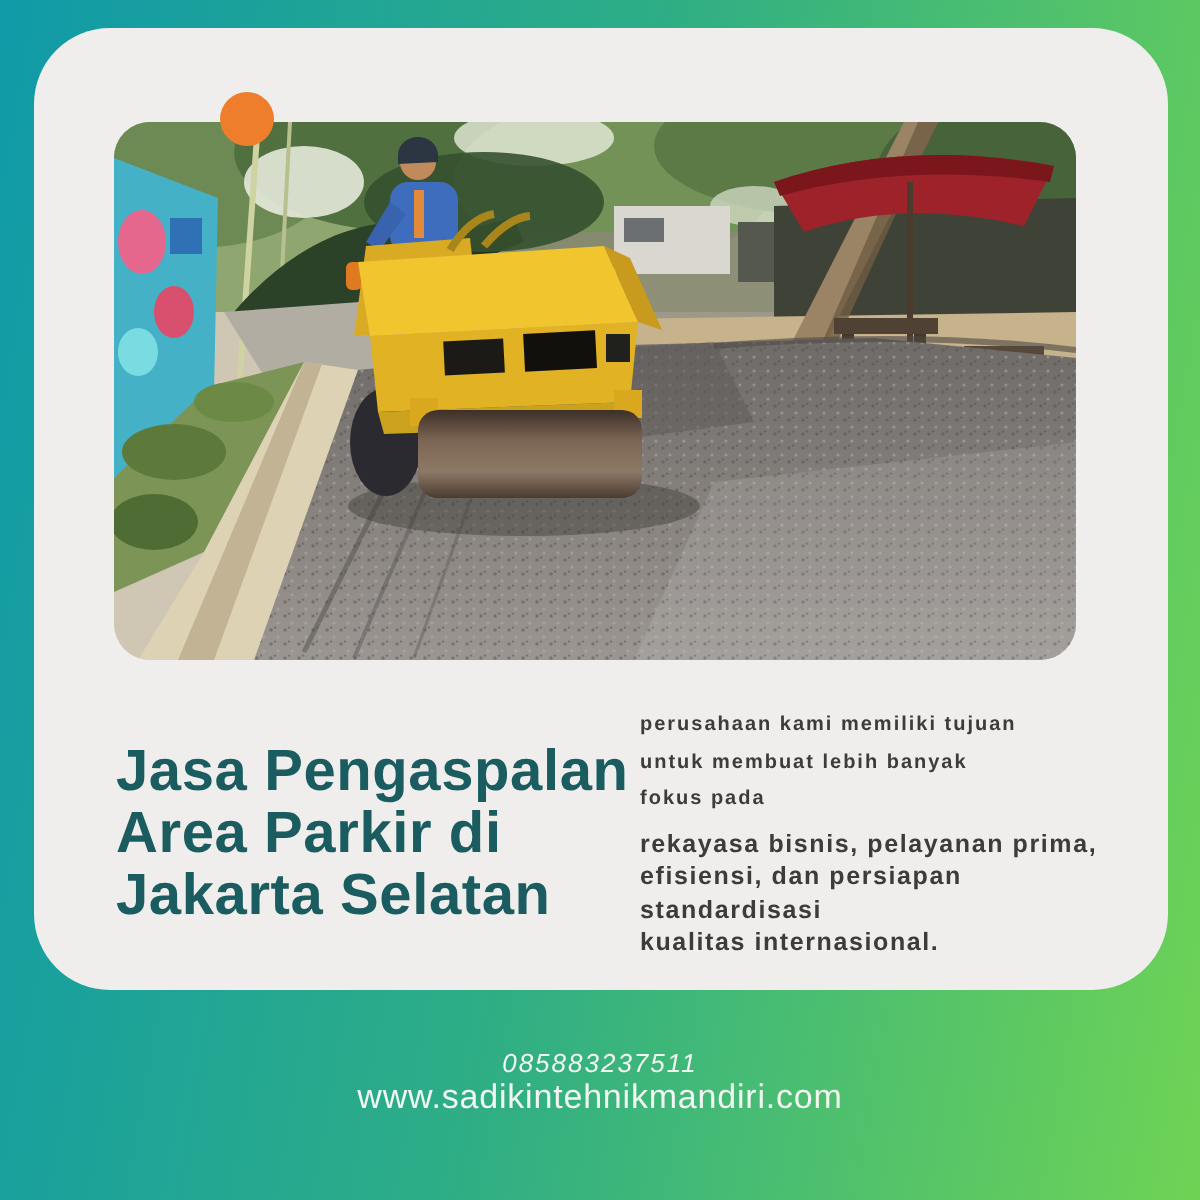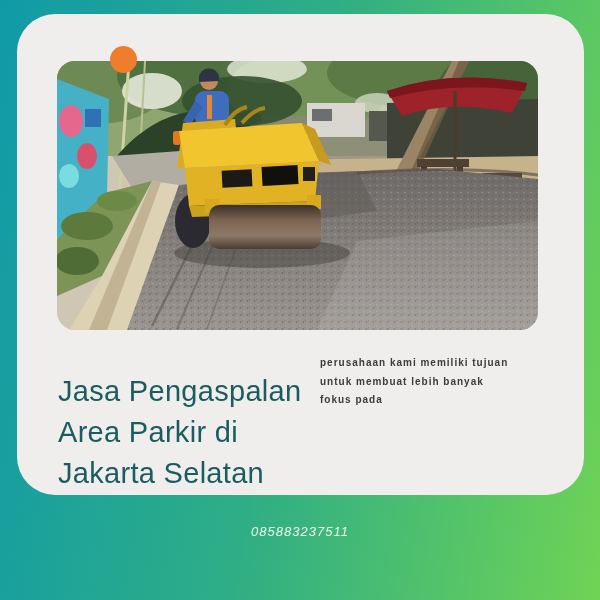--- a/index.html
+++ b/index.html
@@ -35,22 +35,22 @@
     border-radius: 18px;
     overflow: hidden;
     z-index: 2;
   }
   .photo svg { display: block; }
   .headline {
     position: absolute;
     left: 58px; top: 352px;
     width: 265px;
     font-size: 29px;
-    line-height: 41px;
-    font-weight: 400;
+    line-height: 31px;
+    font-weight: 700;
     letter-spacing: 0.3px;
     color: #1a5c60;
     white-space: pre-line;
     z-index: 2;
   }
   .desc-lead {
     position: absolute;
     left: 320px; top: 344px;
     width: 255px;
     font-size: 10px;
@@ -250,18 +250,22 @@
     </svg>
   </div>
 
   <h1 class="headline">Jasa Pengaspalan
 Area Parkir di
 Jakarta Selatan</h1>
 
   <p class="desc-lead">perusahaan kami memiliki tujuan
 untuk membuat lebih banyak
 fokus pada</p>
+  <p class="desc-detail">rekayasa bisnis, pelayanan prima,
+efisiensi, dan persiapan standardisasi
+kualitas internasional.</p>
 
   <div class="contact">
     <div class="phone">085883237511</div>
+    <div class="website">www.sadikintehnikmandiri.com</div>
   </div>
 
 </div>
 
 </body></html>

